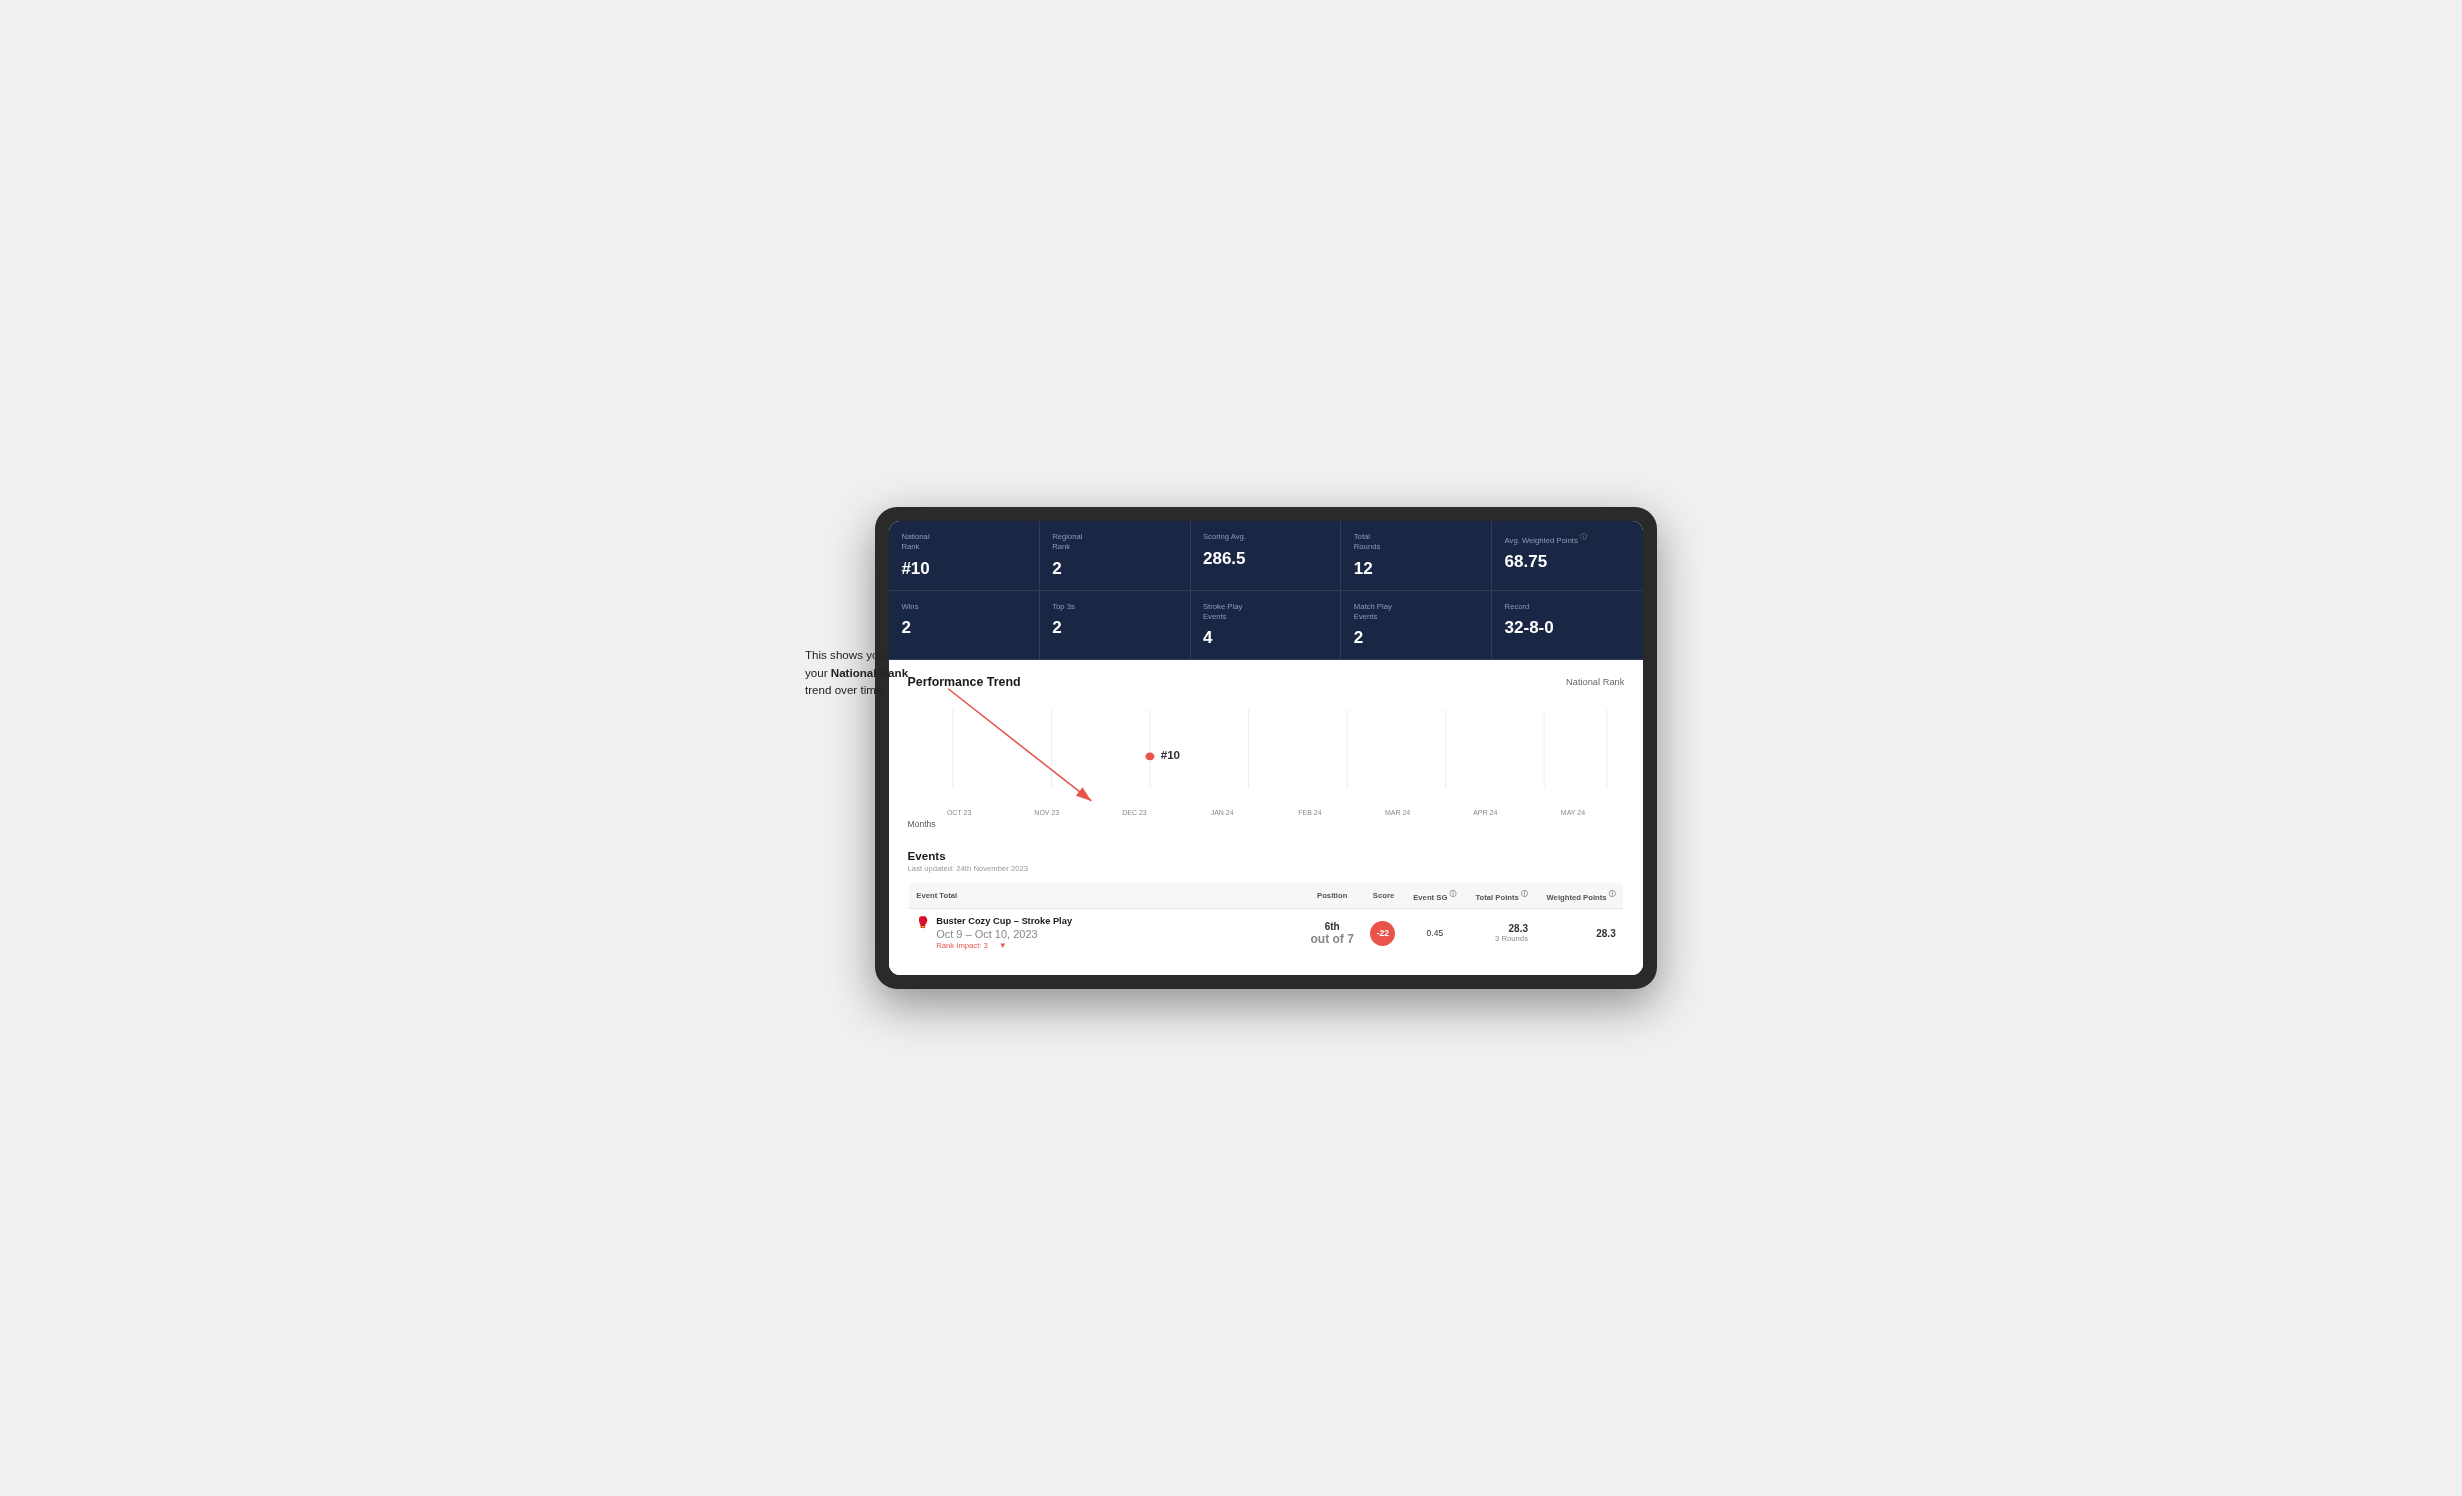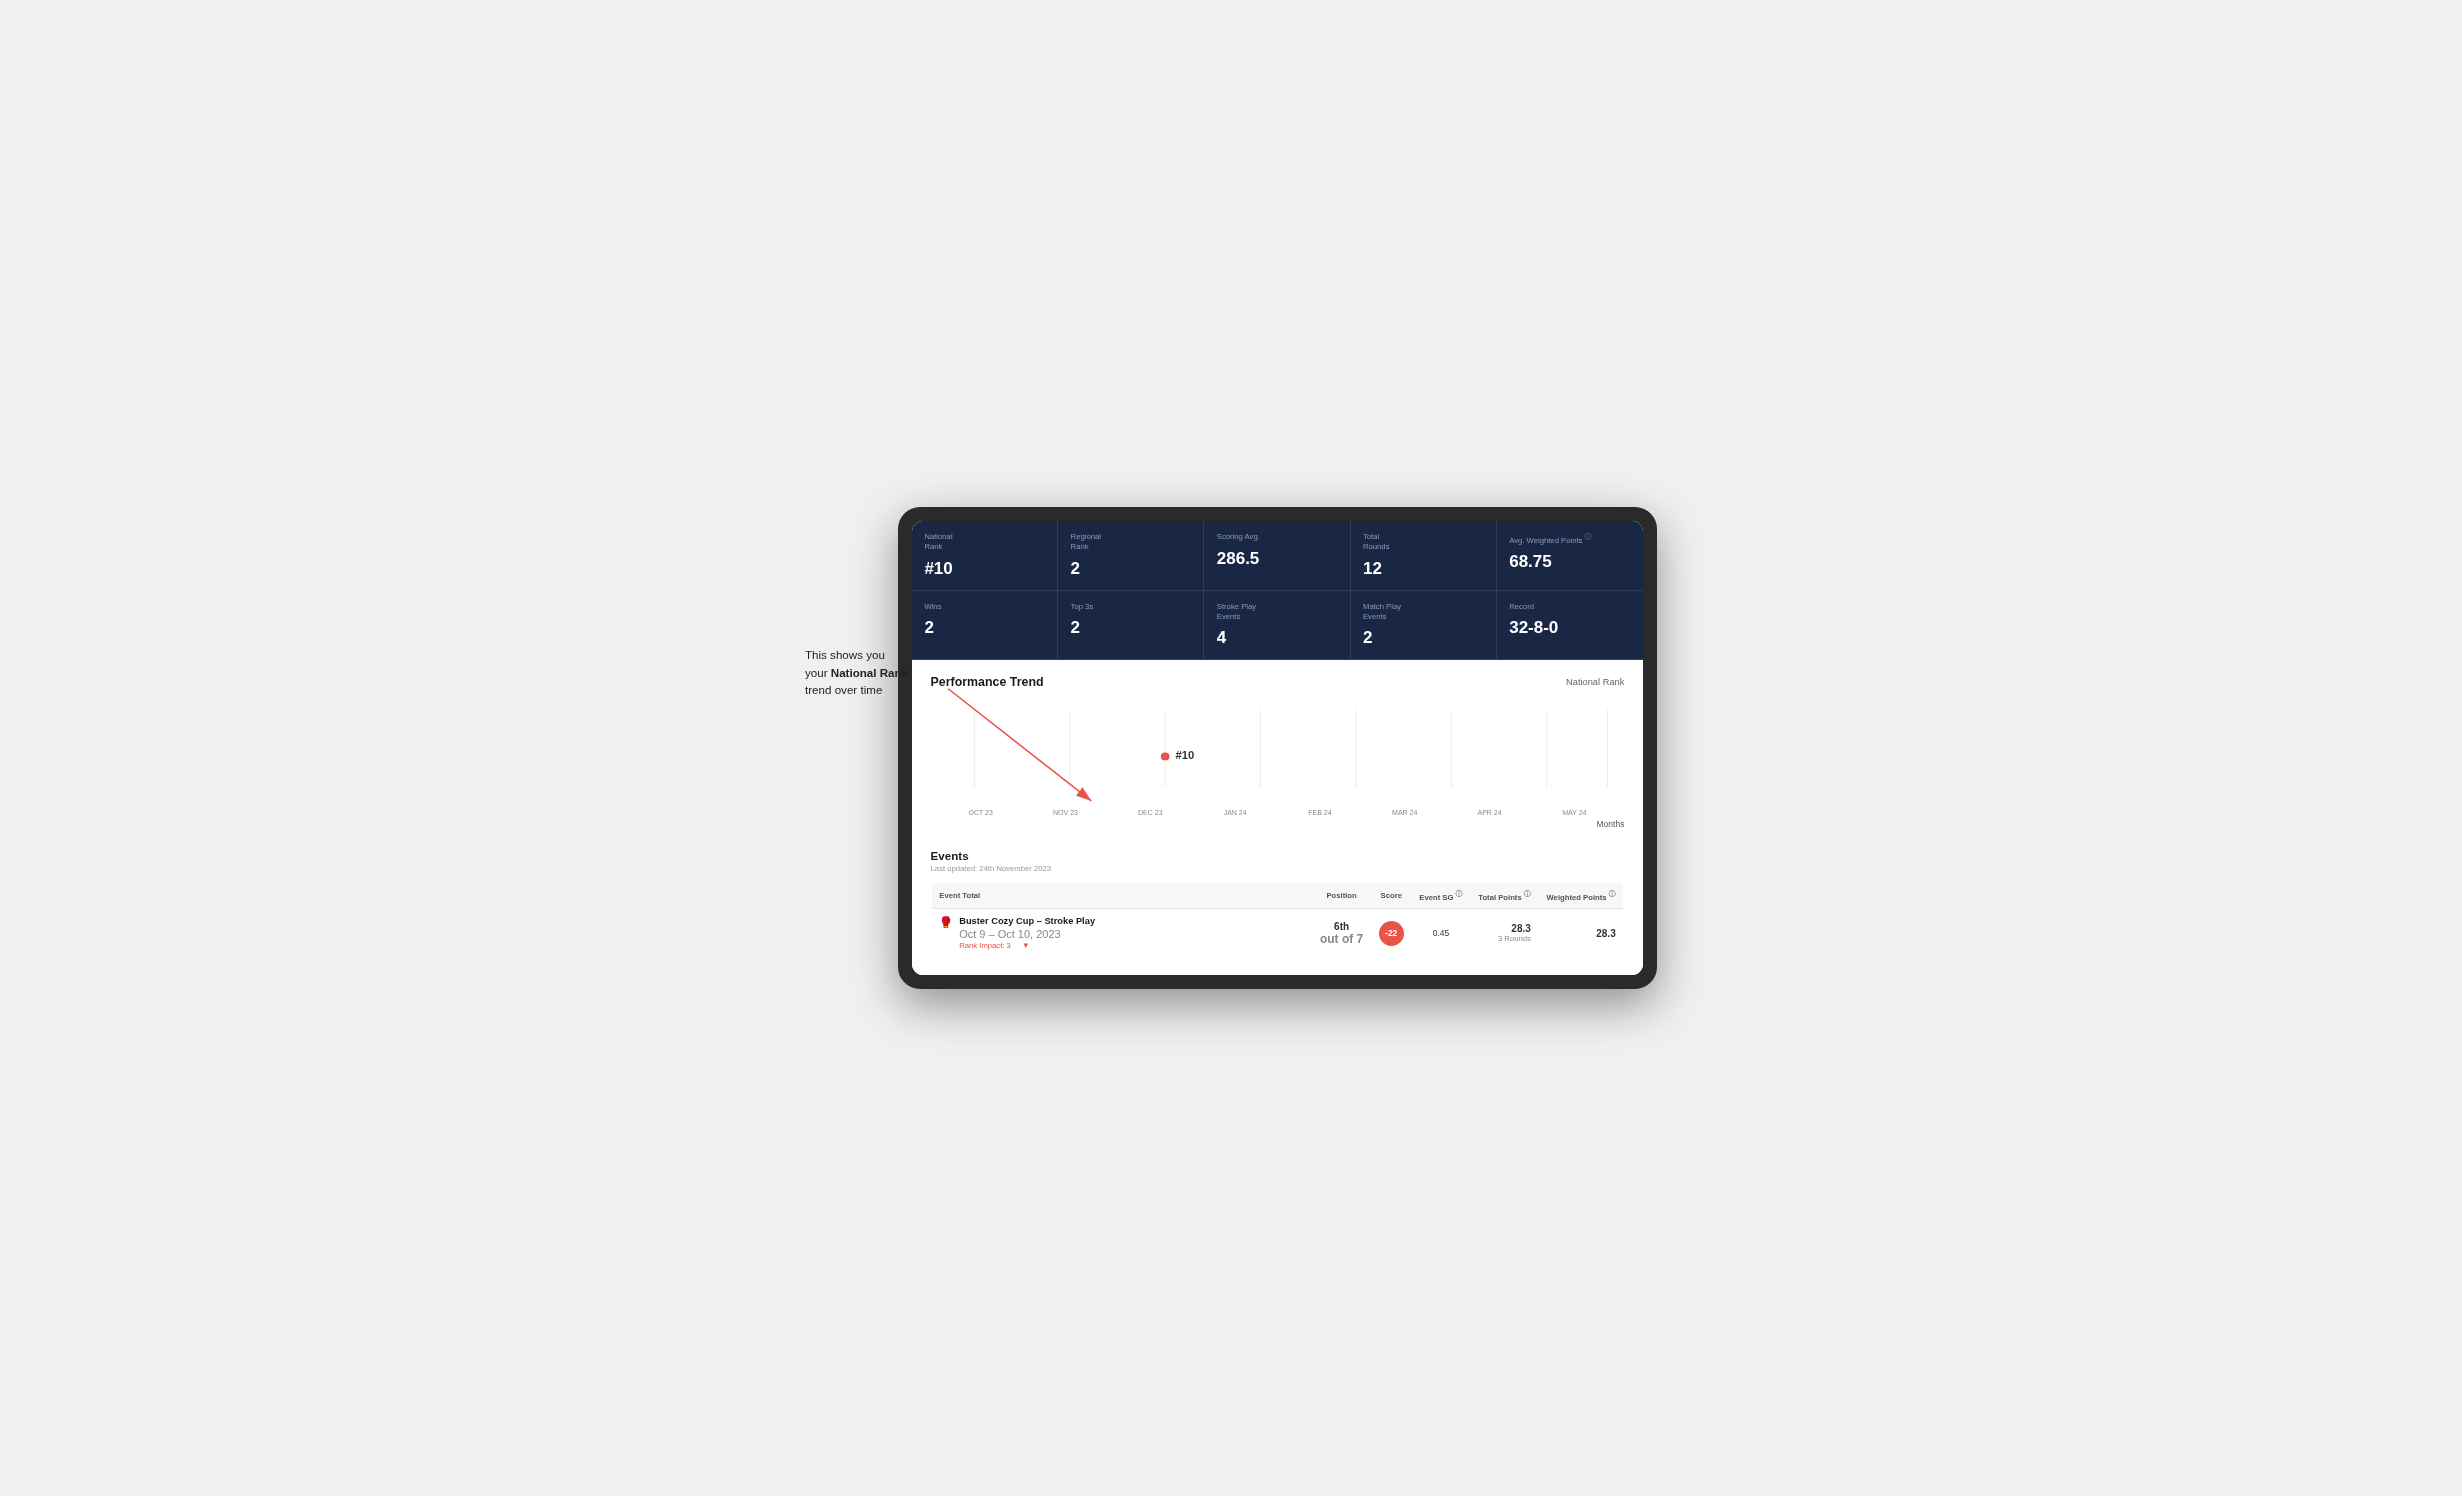--- a/index.html
+++ b/index.html
@@ -26,21 +26,21 @@
       width: 170px;
       font-size: 11.6px;
       color: #222;
       line-height: 1.5;
       z-index: 10;
     }
 
     .annotation .bold { font-weight: 700; }
 
     .tablet {
-      margin-left: 93px;
+      margin-left: 70px;
       background: #2a2a2a;
       border-radius: 22px;
       padding: 14px;
       box-shadow: 0 15.5px 46px rgba(0,0,0,0.4);
       position: relative;
     }
 
     .tablet-screen {
       background: #fff;
       border-radius: 11px;
@@ -126,21 +126,21 @@
     }
 
     .chart-x-label {
       font-size: 7px;
       color: #888;
       text-align: center;
       flex: 1;
     }
 
     .chart-x-title {
-      text-align: right;
+      text-align: left;
       font-size: 8.5px;
       color: #555;
       margin-top: 3.1px;
       margin-bottom: 12.4px;
     }
 
     
     .events-section {
       padding: 0 18.6px 15.5px;
       background: #fff;

